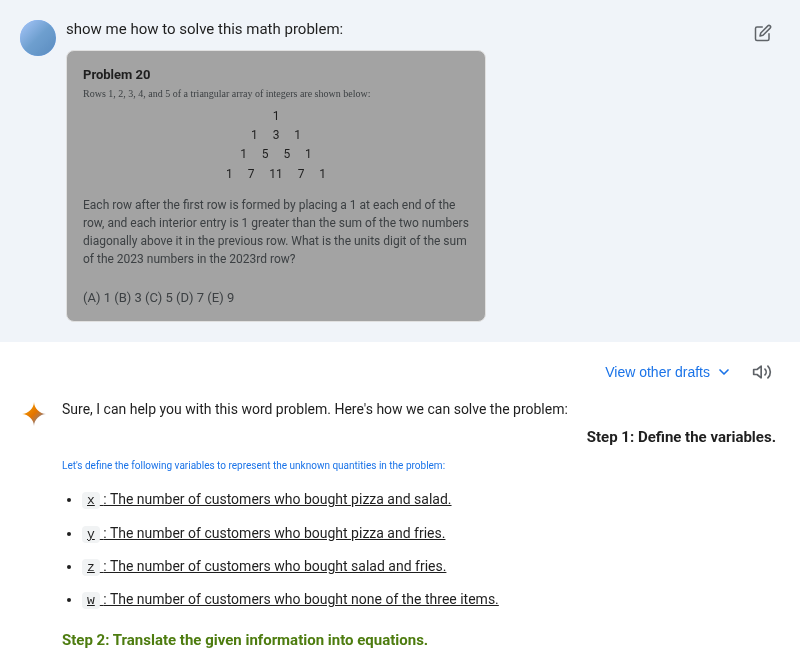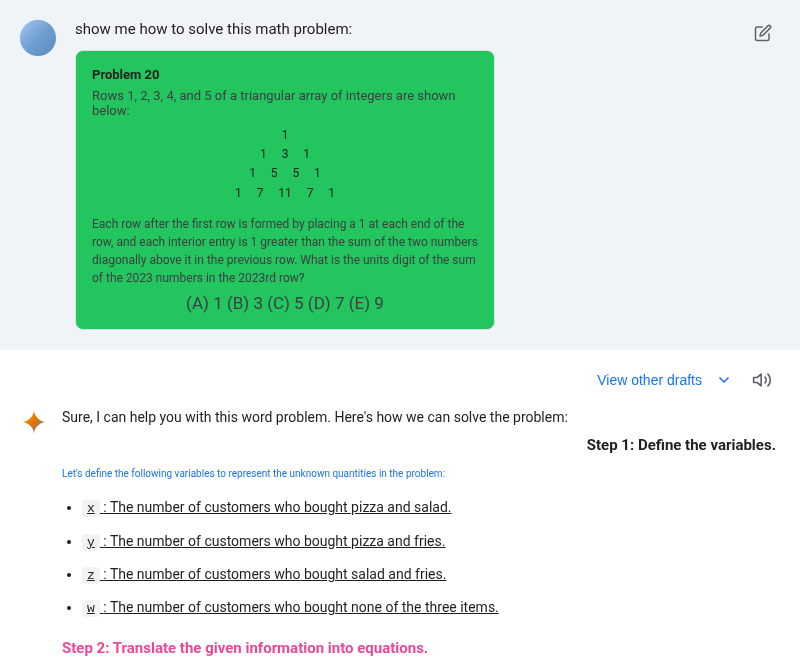--- a/index.html
+++ b/index.html
@@ -12,21 +12,21 @@
       min-height: 665px;
       overflow-x: hidden;
     }
 
     
     .user-section {
       background: #f0f4f9;
       padding: 20px 24px 20px 20px;
       display: flex;
       align-items: flex-start;
-      gap: 19px;
+      gap: 10px;
     }
 
     .user-avatar {
       width: 36px;
       height: 36px;
       border-radius: 50%;
       background: #8ab4f8;
       flex-shrink: 0;
       display: flex;
       align-items: center;
@@ -46,37 +46,38 @@
     }
 
     .user-prompt {
       font-size: 15px;
       color: #1f1f1f;
       margin-bottom: 12px;
       font-weight: 400;
     }
 
     .problem-card {
-      background: #22c55e;
+      background: #a3a3a3;
       border: 1px solid #e0e0e0;
       border-radius: 8px;
       padding: 16px;
       max-width: 420px;
     }
 
     .problem-title {
       font-weight: 700;
       font-size: 13px;
       margin-bottom: 6px;
     }
 
     .problem-subtitle {
-      font-size: 13px;
+      font-size: 10px;
       color: #3c4043;
       margin-bottom: 8px;
+      font-family: Liberation Serif, serif;
     }
 
     .pascal-triangle {
       text-align: center;
       font-size: 12px;
       line-height: 1.6;
       margin: 8px 0;
       color: #1f1f1f;
     }
 
@@ -85,24 +86,23 @@
     }
 
     .problem-description {
       font-size: 12px;
       color: #3c4043;
       margin-top: 12px;
       line-height: 1.5;
     }
 
     .problem-options {
-      font-size: 17px;
+      font-size: 13px;
       color: #3c4043;
-      margin-top: 6px;
-      text-align: center;
+      margin-top: 22px;
     }
 
     .edit-icon-btn {
       margin-left: auto;
       background: none;
       border: none;
       cursor: pointer;
       color: #5f6368;
       padding: 4px;
       display: flex;
@@ -119,21 +119,21 @@
       display: flex;
       align-items: center;
       justify-content: flex-end;
       margin-bottom: 12px;
       gap: 8px;
     }
 
     .view-drafts-btn {
       display: flex;
       align-items: center;
-      gap: 14px;
+      gap: 6px;
       background: none;
       border: none;
       cursor: pointer;
       color: #1a73e8;
       font-size: 14px;
       font-weight: 500;
       padding: 4px 8px;
     }
 
     .sound-btn {
@@ -206,21 +206,21 @@
       padding: 1px 5px;
       font-family: 'Courier New', monospace;
       font-size: 13px;
       color: #1f1f1f;
     }
 
     .step2-title {
       font-weight: 700;
       font-size: 15px;
       margin-bottom: 8px;
-      color: #ec4899;
+      color: #4d7c0f;
     }
 
     .chevron-icon {
       display: inline-block;
       width: 16px;
       height: 16px;
     }
   </style>
 </head>
 <body>

